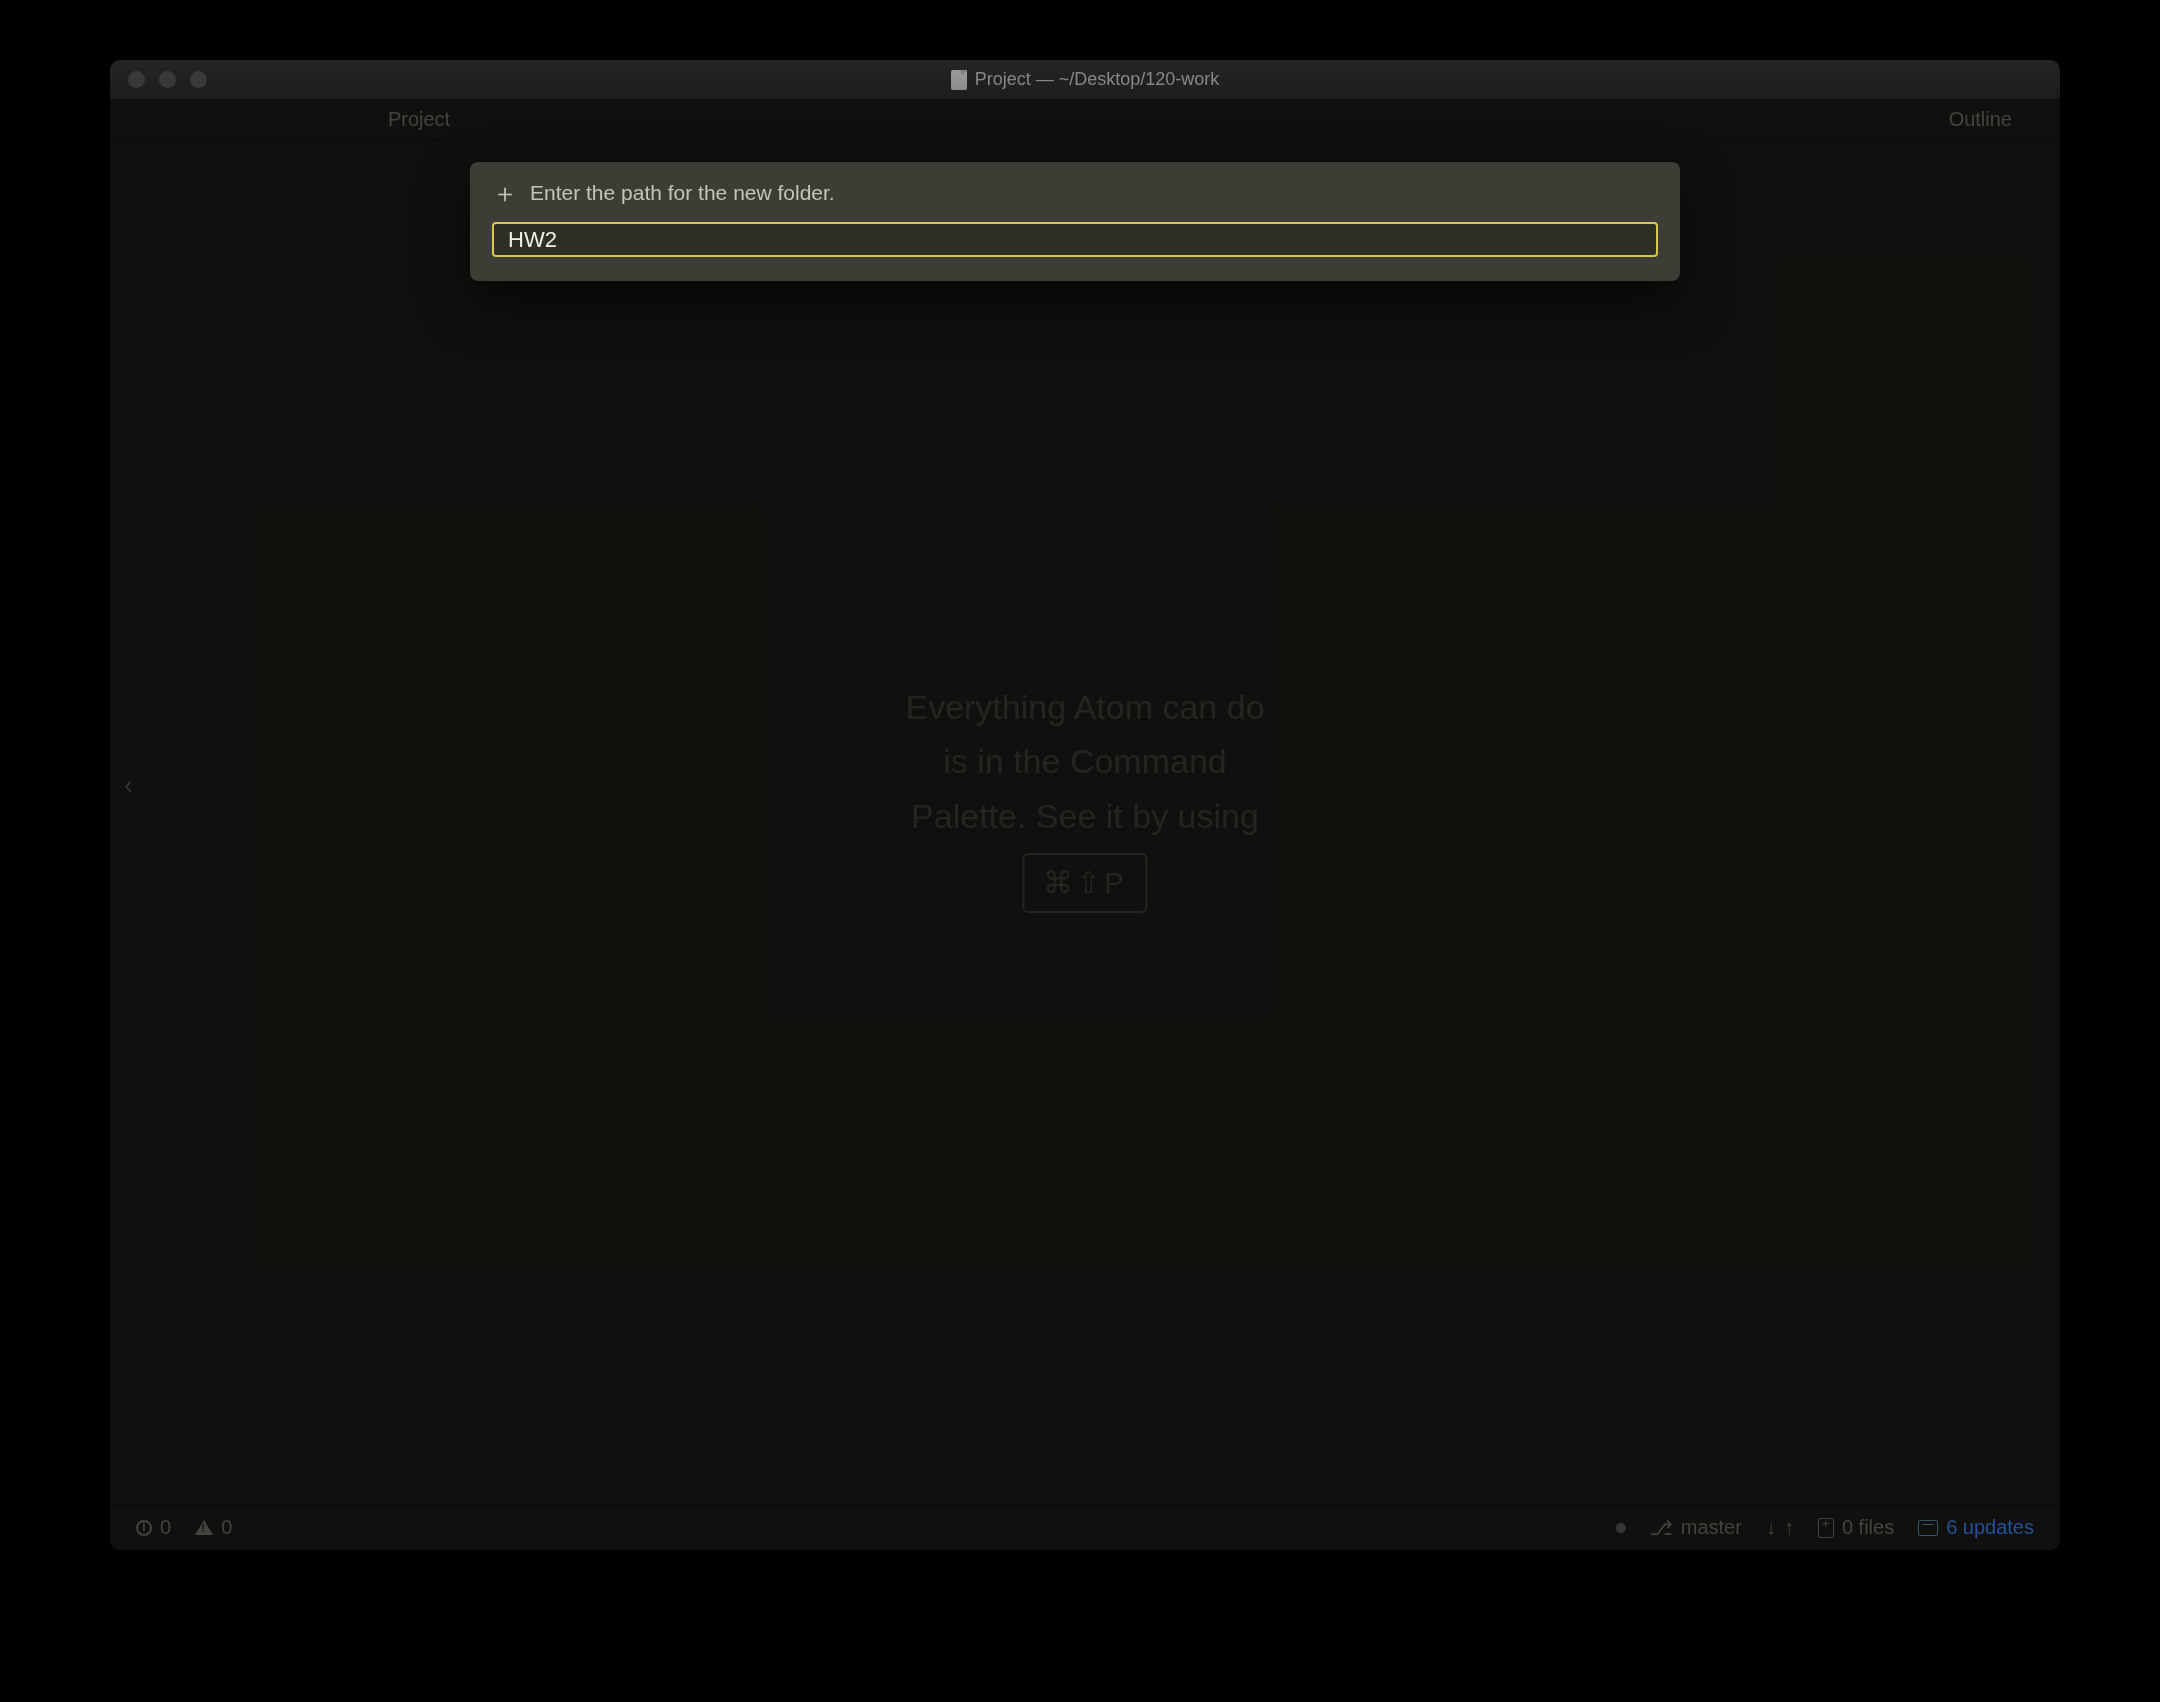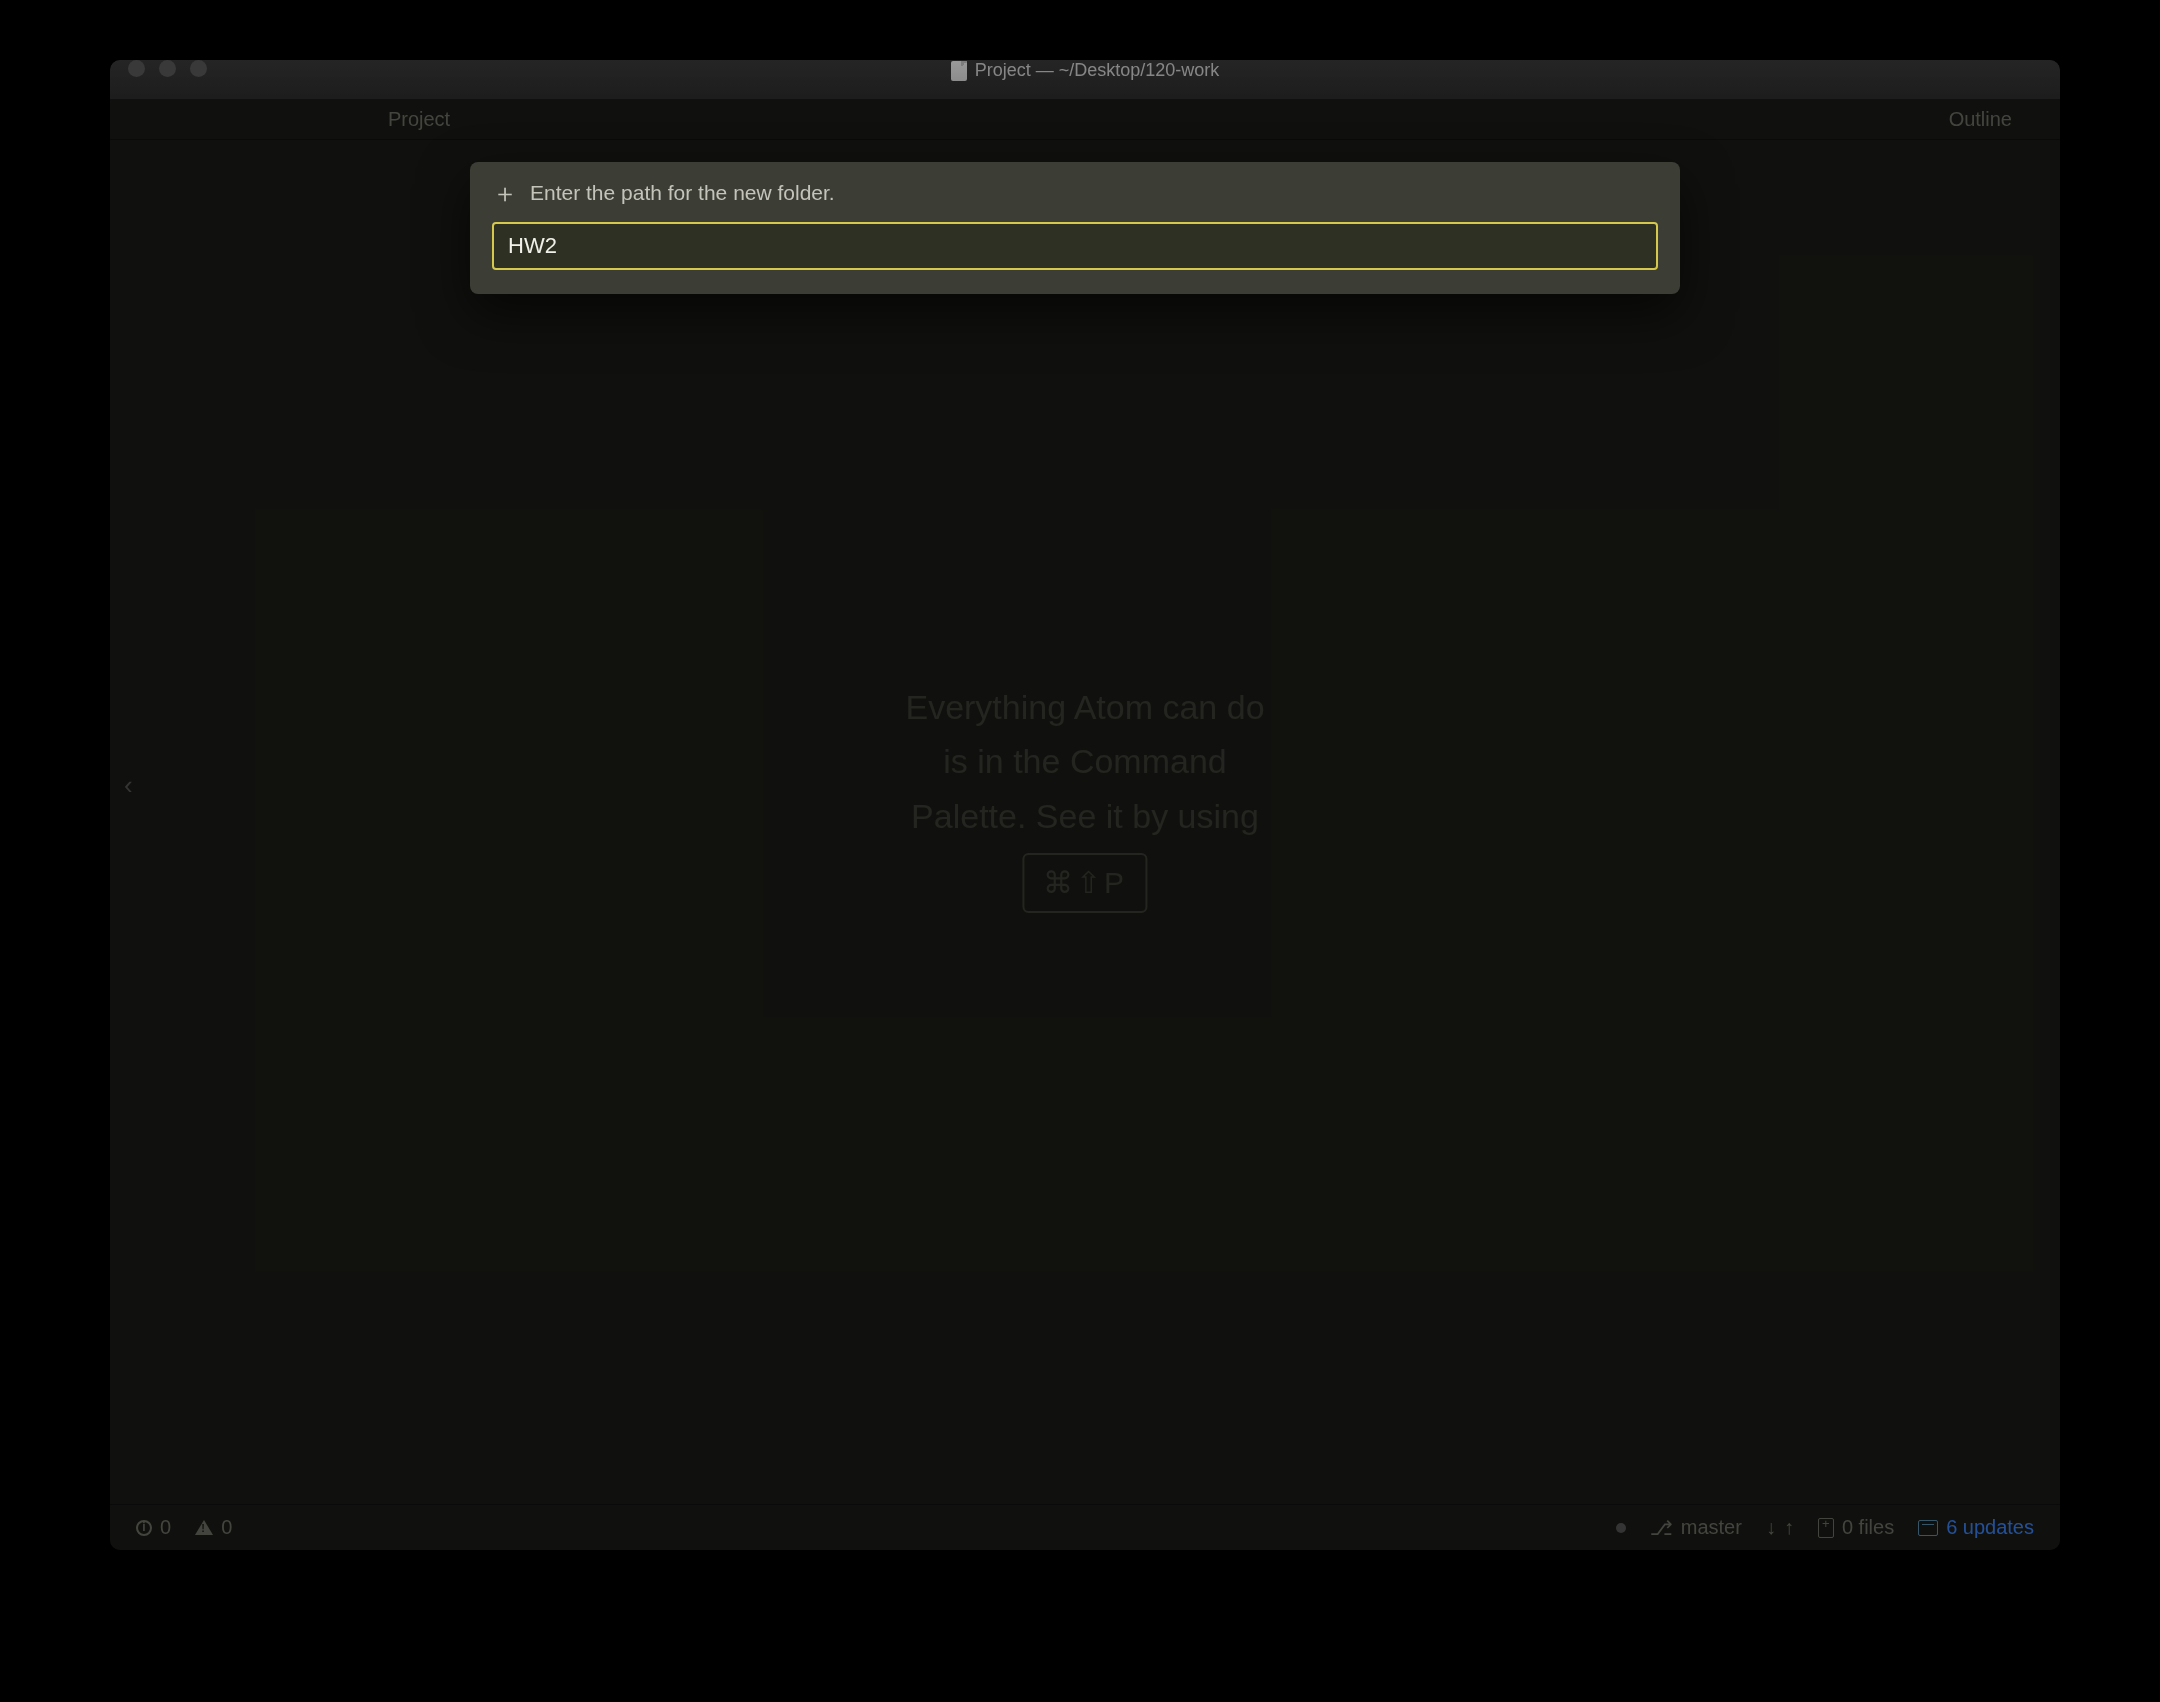--- a/index.html
+++ b/index.html
@@ -26,21 +26,21 @@
     height: 1490px;
     background: #1b1c17;
     border-radius: 10px;
     overflow: hidden;
     box-shadow: 0 20px 60px rgba(0,0,0,.6);
   }
   .titlebar {
     height: 40px;
     background: linear-gradient(#3c3c3c,#2f2f2f);
     display: flex;
-    align-items: flex-start;
+    align-items: center;
     position: relative;
     border-top-left-radius: 10px;
     border-top-right-radius: 10px;
     border-bottom: 1px solid #1a1a1a;
   }
   .traffic {
     display: flex;
     gap: 14px;
     padding-left: 18px;
   }
@@ -191,21 +191,21 @@
     padding: 18px 22px 24px 22px;
   }
   .modal-label{
     display:flex;align-items:center;gap:12px;color:#c4c4bb;font-size:21px;margin-bottom:16px;
   }
   .plus{
     font-size:26px;color:#c4c4bb;font-weight:300;line-height:1;
   }
   .modal-input{
     width:100%;
-    height:48px;
+    height:35px;
     background:#2f3024;
     border:2px solid #d6c84d;
     border-radius:4px;
     color:#f0f0e8;
     font-size:22px;
     font-family:inherit;
     padding:0 14px;
     outline:none;
   }
 </style>

